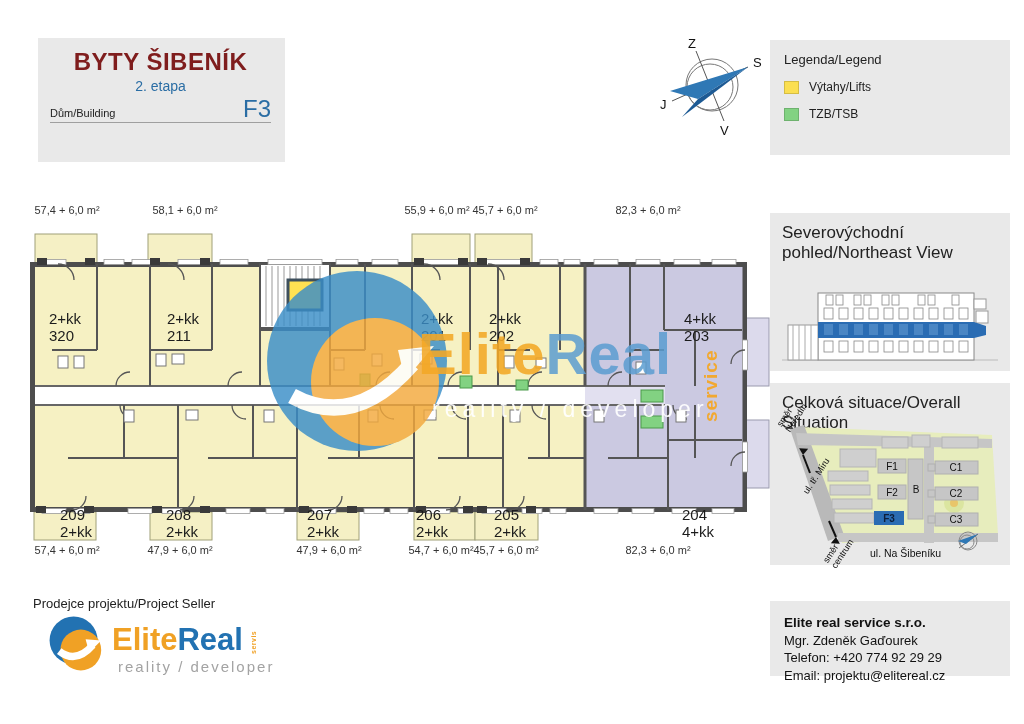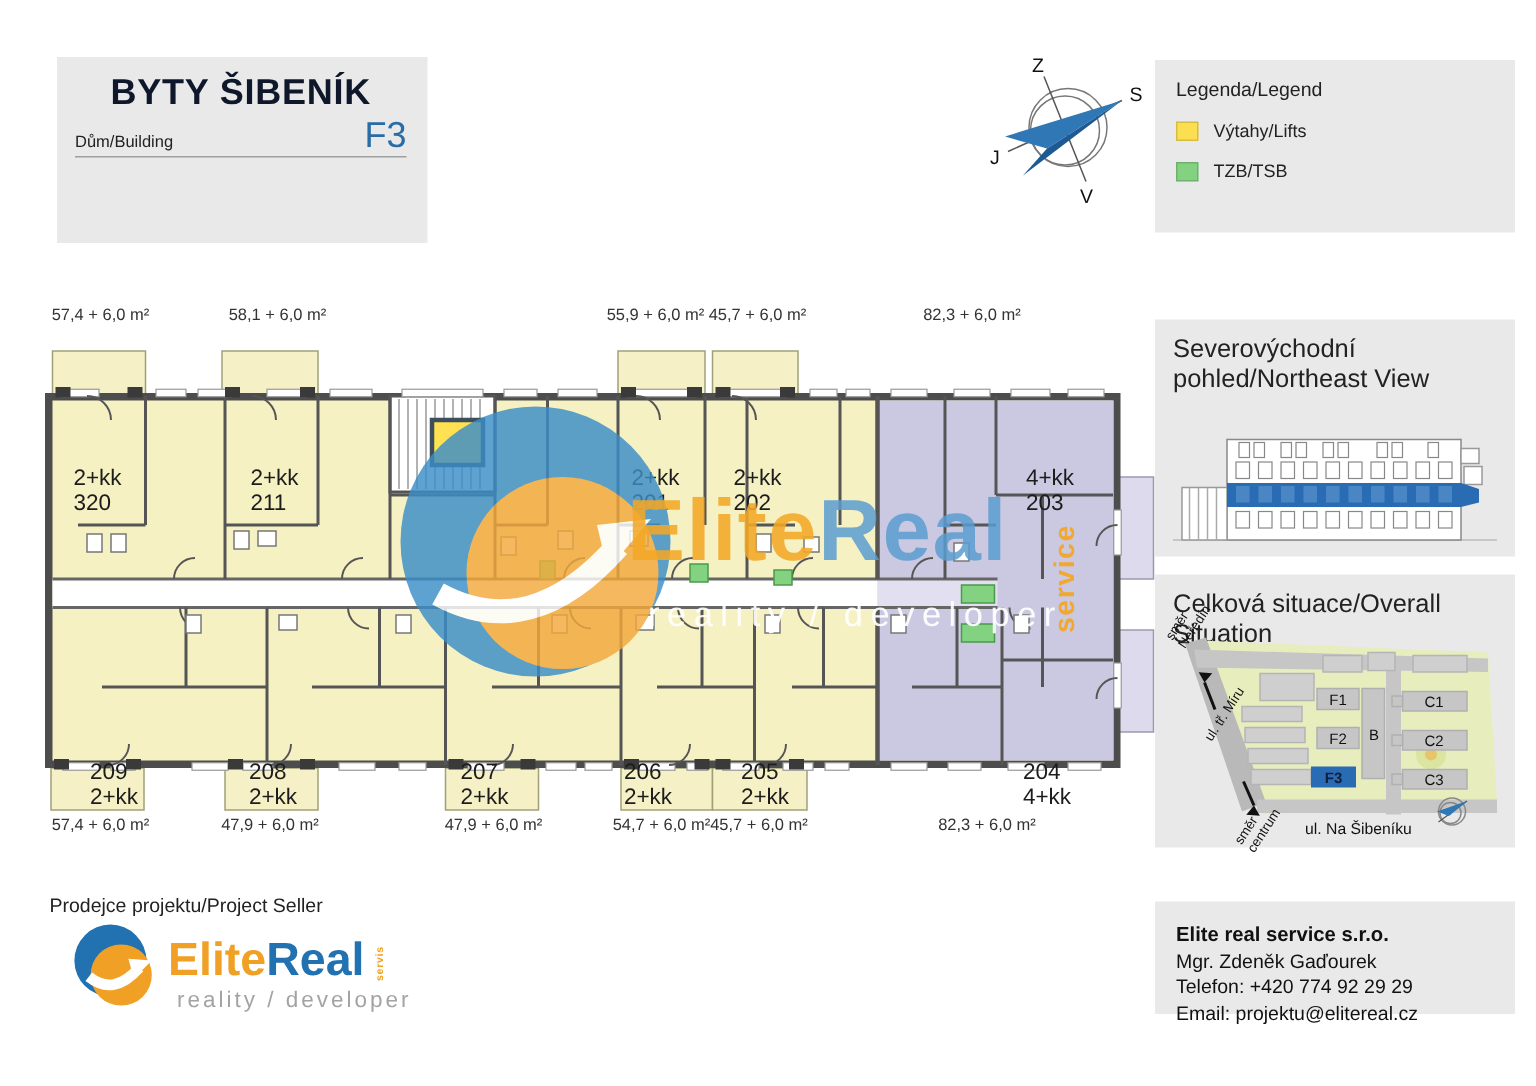--- a/index.html
+++ b/index.html
@@ -4,21 +4,21 @@
 <style>
   * { margin:0; padding:0; box-sizing:border-box; }
   html,body { width:1024px; height:724px; background:#fff; overflow:hidden;
               font-family:"Liberation Sans", sans-serif; }
   #page { position:relative; width:1024px; height:724px; background:#fff; }
 
   .graybox { position:absolute; background:#e9e9e9; }
 
   
   #title-box { left:38px; top:38px; width:247px; height:124px; padding:10px 14px 0 12px; }
-  #main-title { color:#0f172a; font-size:24px; font-weight:bold; text-align:center; letter-spacing:.5px; }
+  #main-title { color:#7f1d1d; font-size:24px; font-weight:bold; text-align:center; letter-spacing:.5px; }
   #subtitle { color:#2a6da4; font-size:14px; text-align:center; margin-top:2px; }
   .tb-row { display:flex; align-items:flex-end; justify-content:space-between;
             border-bottom:1px solid #9f9f9f; margin-top:2px; }
   .tb-label { font-size:11px; color:#222; padding-bottom:3px; }
   .tb-value { font-size:24px; color:#2a6da4; line-height:26px; }
 
   
   #legend-box { left:770px; top:40px; width:240px; height:115px; padding:12px 14px; }
   #legend-title { font-size:13px; color:#222; }
   .legend-item { display:flex; align-items:center; margin-top:13px; }
@@ -67,20 +67,21 @@
                 font-size:7px; font-weight:bold; color:#f0a125; height:28px; letter-spacing:.5px;}
   #logo-tagline { position:absolute; left:118px; top:658px; font-size:15px; color:#a3a3a3; letter-spacing:2px; }
 </style>
 </head>
 <body>
 
 <div id="page">
 
   <div class="graybox" id="title-box">
     <div id="main-title">BYTY ŠIBENÍK</div>
+    <div id="subtitle">2. etapa</div>
     <div class="tb-row">
       <span class="tb-label">Dům/Building</span>
       <span class="tb-value">F3</span>
     </div>
   </div>
 
   <svg style="position:absolute;left:658px;top:33px" width="115" height="108" viewBox="0 0 115 108">
     <circle cx="54" cy="52" r="26" fill="none" stroke="#777" stroke-width="1"></circle>
     <circle cx="52" cy="54" r="23" fill="none" stroke="#777" stroke-width="1"></circle>
     <line x1="38" y1="18" x2="66" y2="88" stroke="#555" stroke-width="1"></line>

